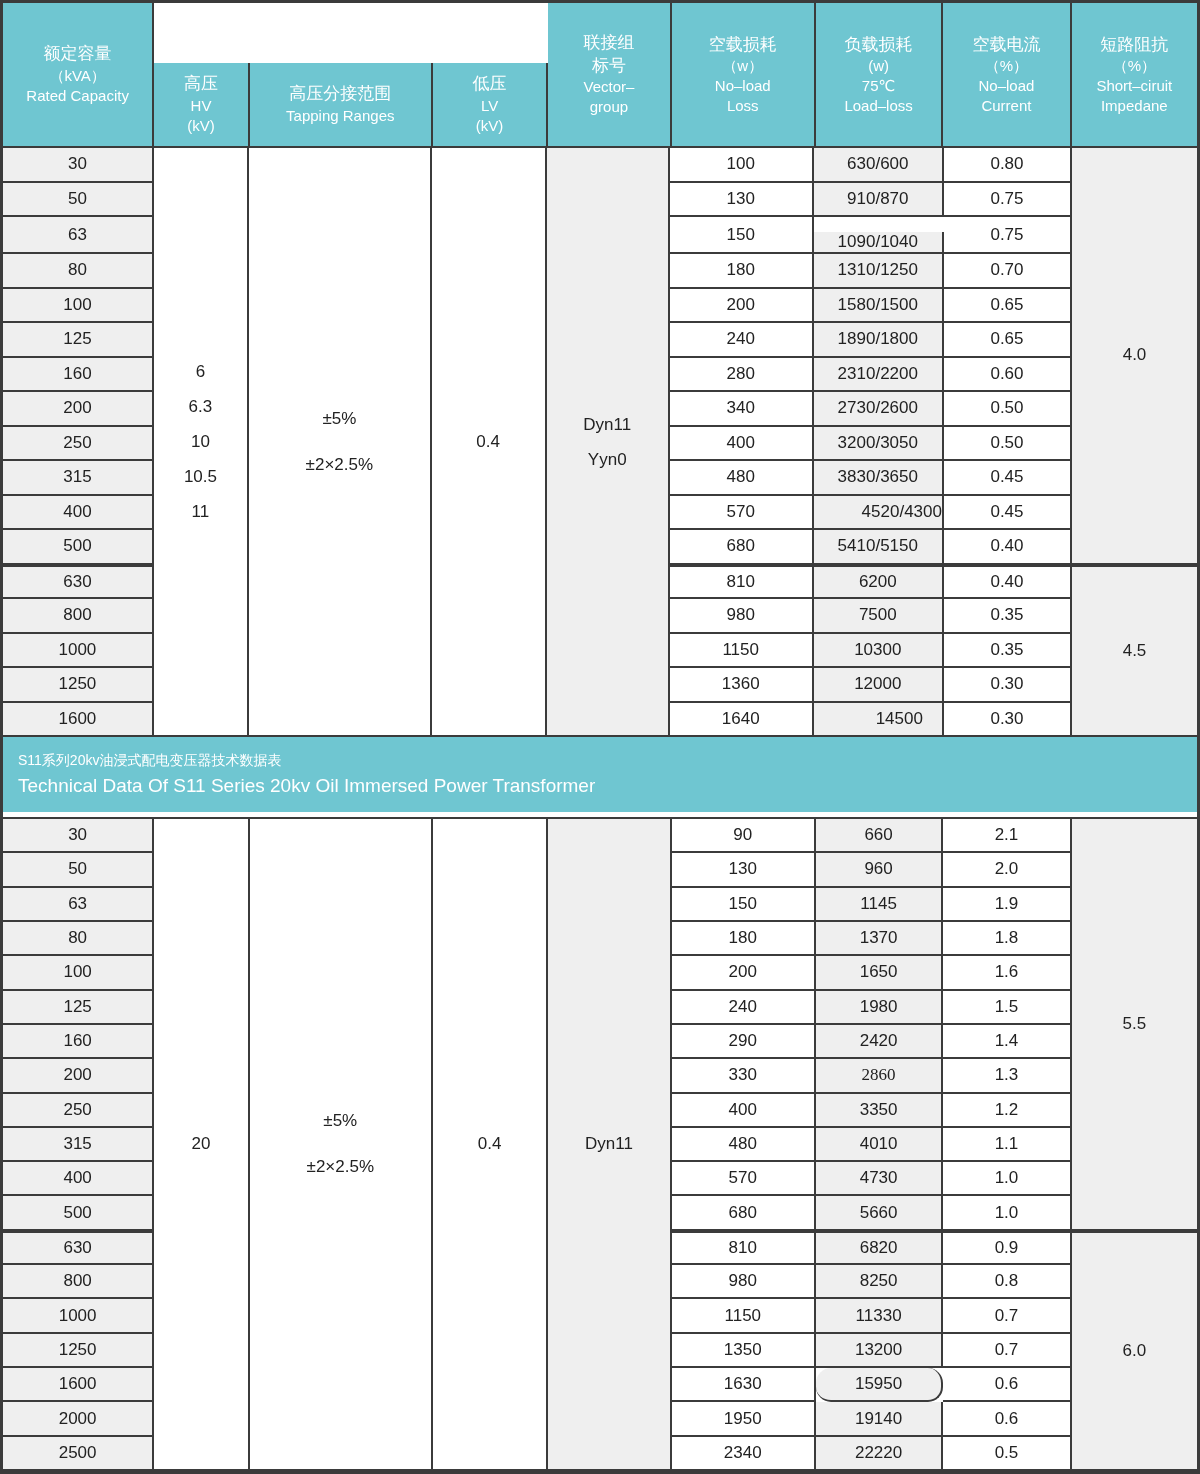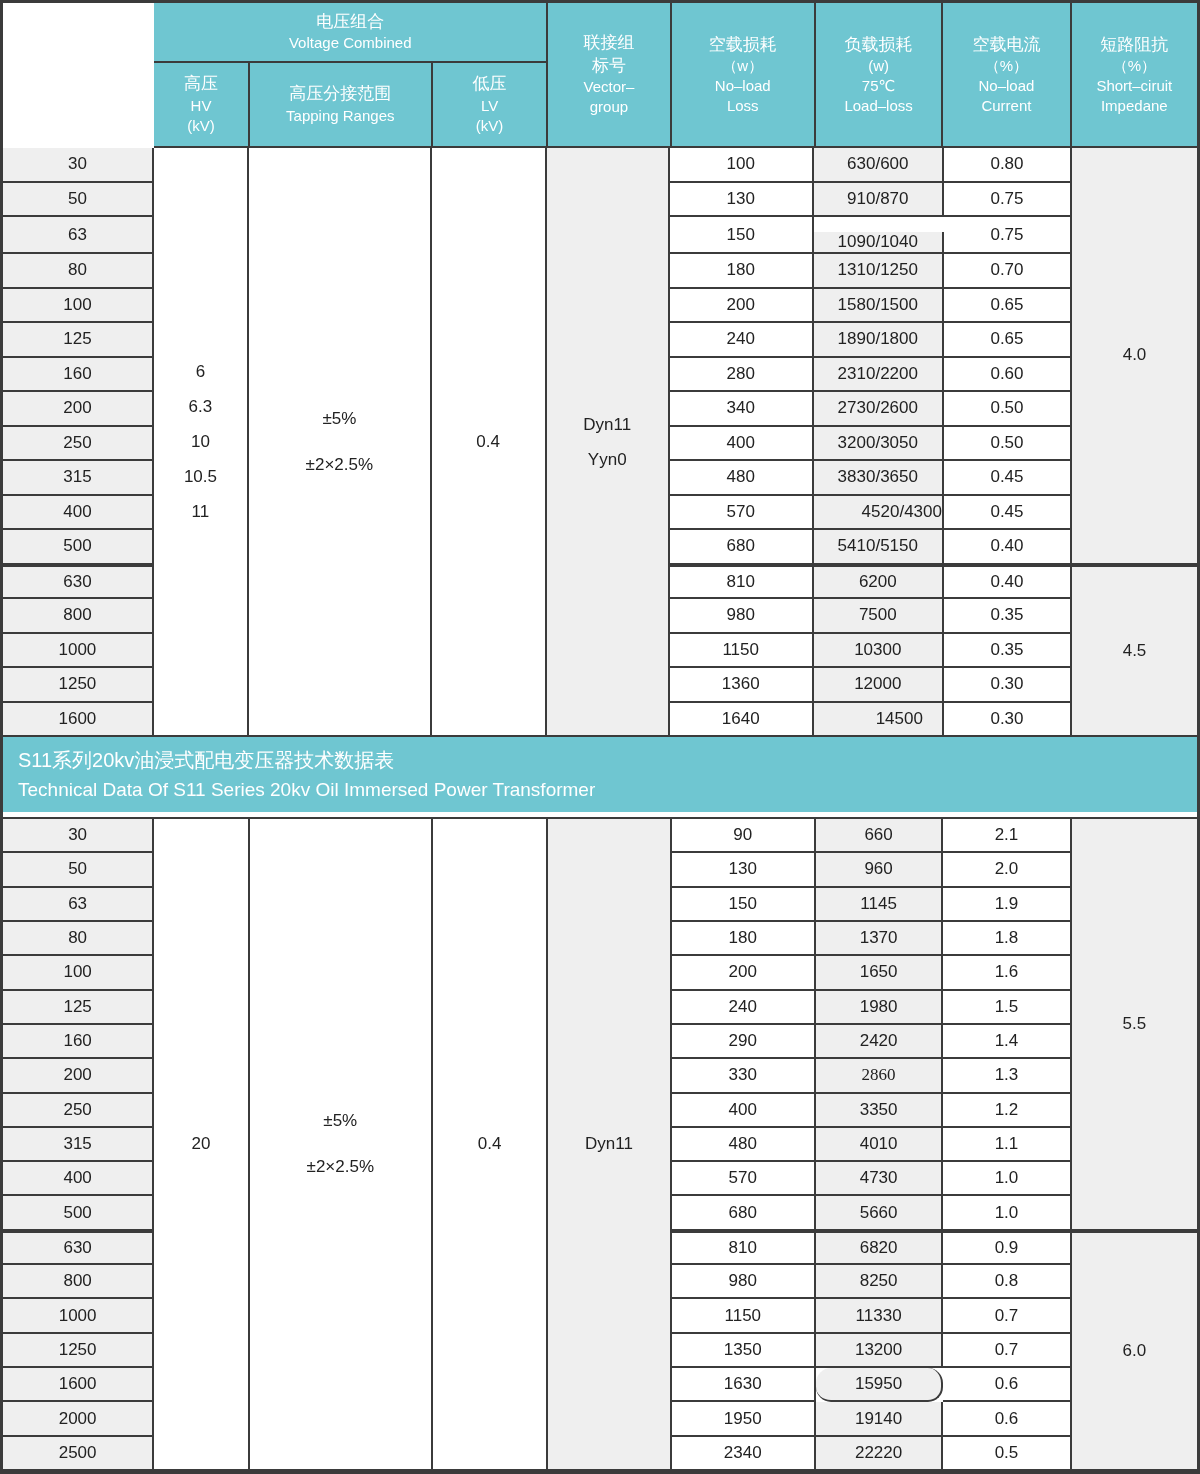--- a/index.html
+++ b/index.html
@@ -38,32 +38,33 @@
   }
   .cell.shade{background:var(--shade);}
   .cell.last-col{border-right:none;}
   .cell.group-start{border-top:2px solid var(--border);}
   .banner{
     height:80px;flex:0 0 80px;background:var(--teal);color:var(--header_text);
     display:flex;flex-direction:column;justify-content:center;
     padding-left:15px;box-sizing:border-box;
     border-bottom:5px solid #fff;
   }
-  .banner .bzh{font-size:20px;line-height:1.55;}
+  .banner .bzh{font-size:14px;line-height:1.55;}
   .banner .ben{font-size:19px;line-height:1.45;}
 </style>
 </head>
 <body>
 
 <div class="table">
 
   <div class="hgrid">
-    <div class="hcell" style="grid-column:2/5;grid-row:1">
-      <span class="hz">电压组合</span>
-      <span class="he">Voltage Combined</span>
+    <div class="hcell" style="grid-column:1;grid-row:1/3">
+      <span class="hz">额定容量</span>
+      <span class="he">（kVA）</span>
+      <span class="he">Rated Capacity</span>
     </div>
     <div class="hcell" style="grid-column:2;grid-row:2">
       <span class="hz">高压</span>
       <span class="he">HV</span>
       <span class="he">(kV)</span>
     </div>
     <div class="hcell" style="grid-column:3;grid-row:2">
       <span class="hz">高压分接范围</span>
       <span class="he">Tapping Ranges</span>
     </div>

